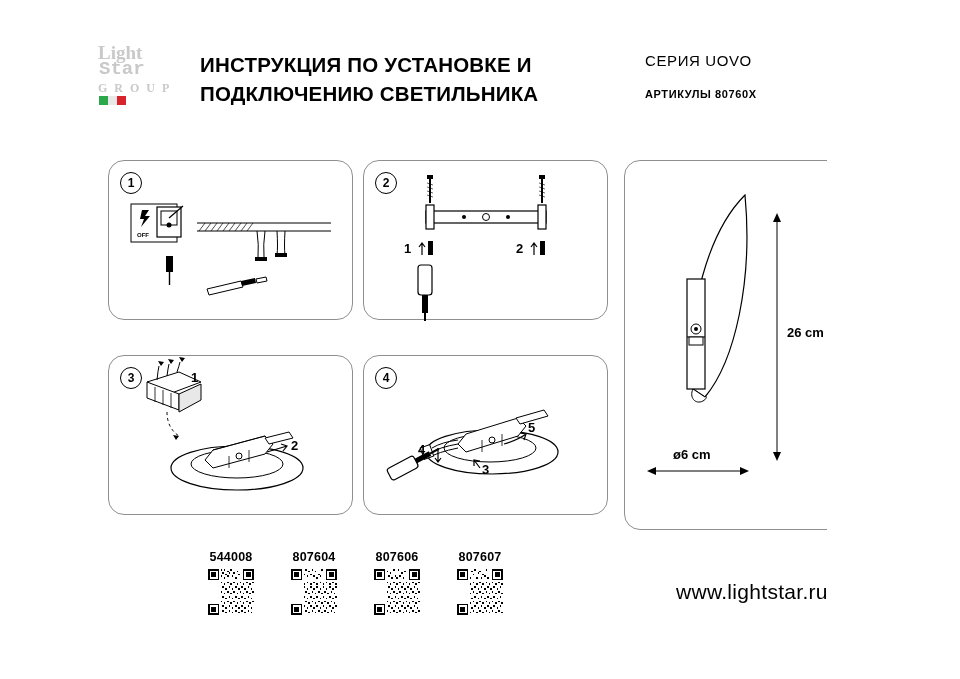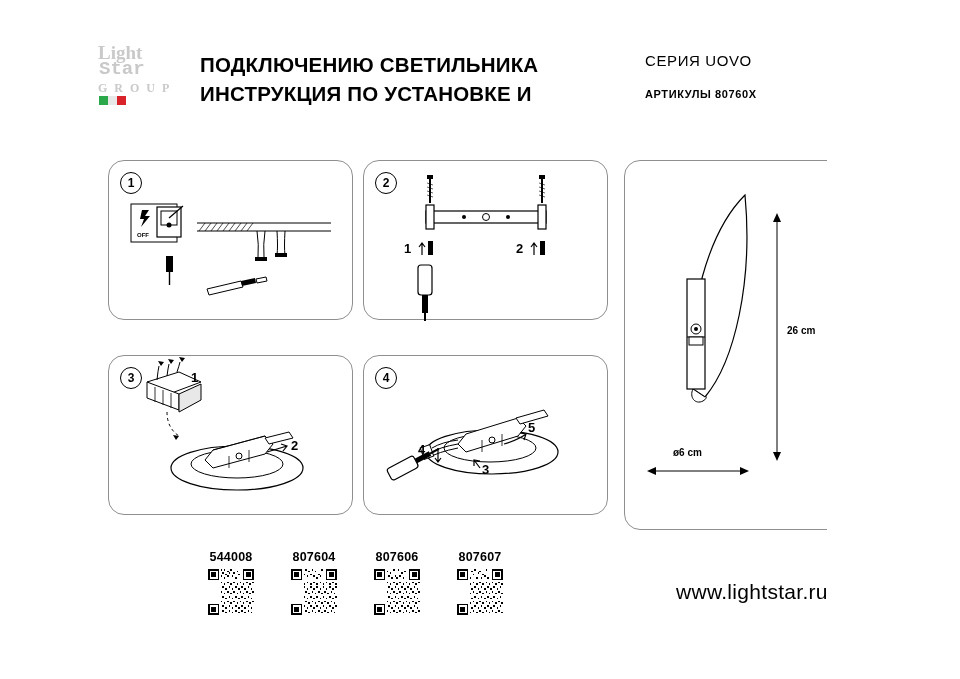--- a/index.html
+++ b/index.html
@@ -147,21 +147,21 @@
     position: absolute;
     left: 676px;
     top: 580px;
     font-size: 21px;
     font-weight: normal;
     letter-spacing: .3px;
   }
 
   .dim-label {
     position: absolute;
-    font-size: 10px;
+    font-size: 13px;
     font-weight: bold;
   }
 </style>
 </head>
 <body>
 
 <div id="page">
 
   <div class="logo-box">
     <div class="logo-text">
@@ -170,22 +170,22 @@
     </div>
     <div class="logo-group">G R O U P</div>
     <div class="flag">
       <i class="g"></i>
         <i class="w"></i>
         <i class="r"></i>
     </div>
   </div>
 
   <div class="title">
+    <div>ИНСТРУКЦИЯ ПО УСТАНОВКЕ И</div>
     <div>ПОДКЛЮЧЕНИЮ СВЕТИЛЬНИКА</div>
-    <div>ИНСТРУКЦИЯ ПО УСТАНОВКЕ И</div>
   </div>
 
   <div class="series">СЕРИЯ UOVO</div>
   <div class="article">АРТИКУЛЫ 80760X</div>
 
   <div class="panel" id="panel1">
     <div class="step-badge">1</div>
     <svg class="fig" width="245" height="160" viewBox="0 0 245 160">
 
       <rect x="22" y="43" width="46" height="38" fill="none" stroke="#000" stroke-width="1"></rect>

